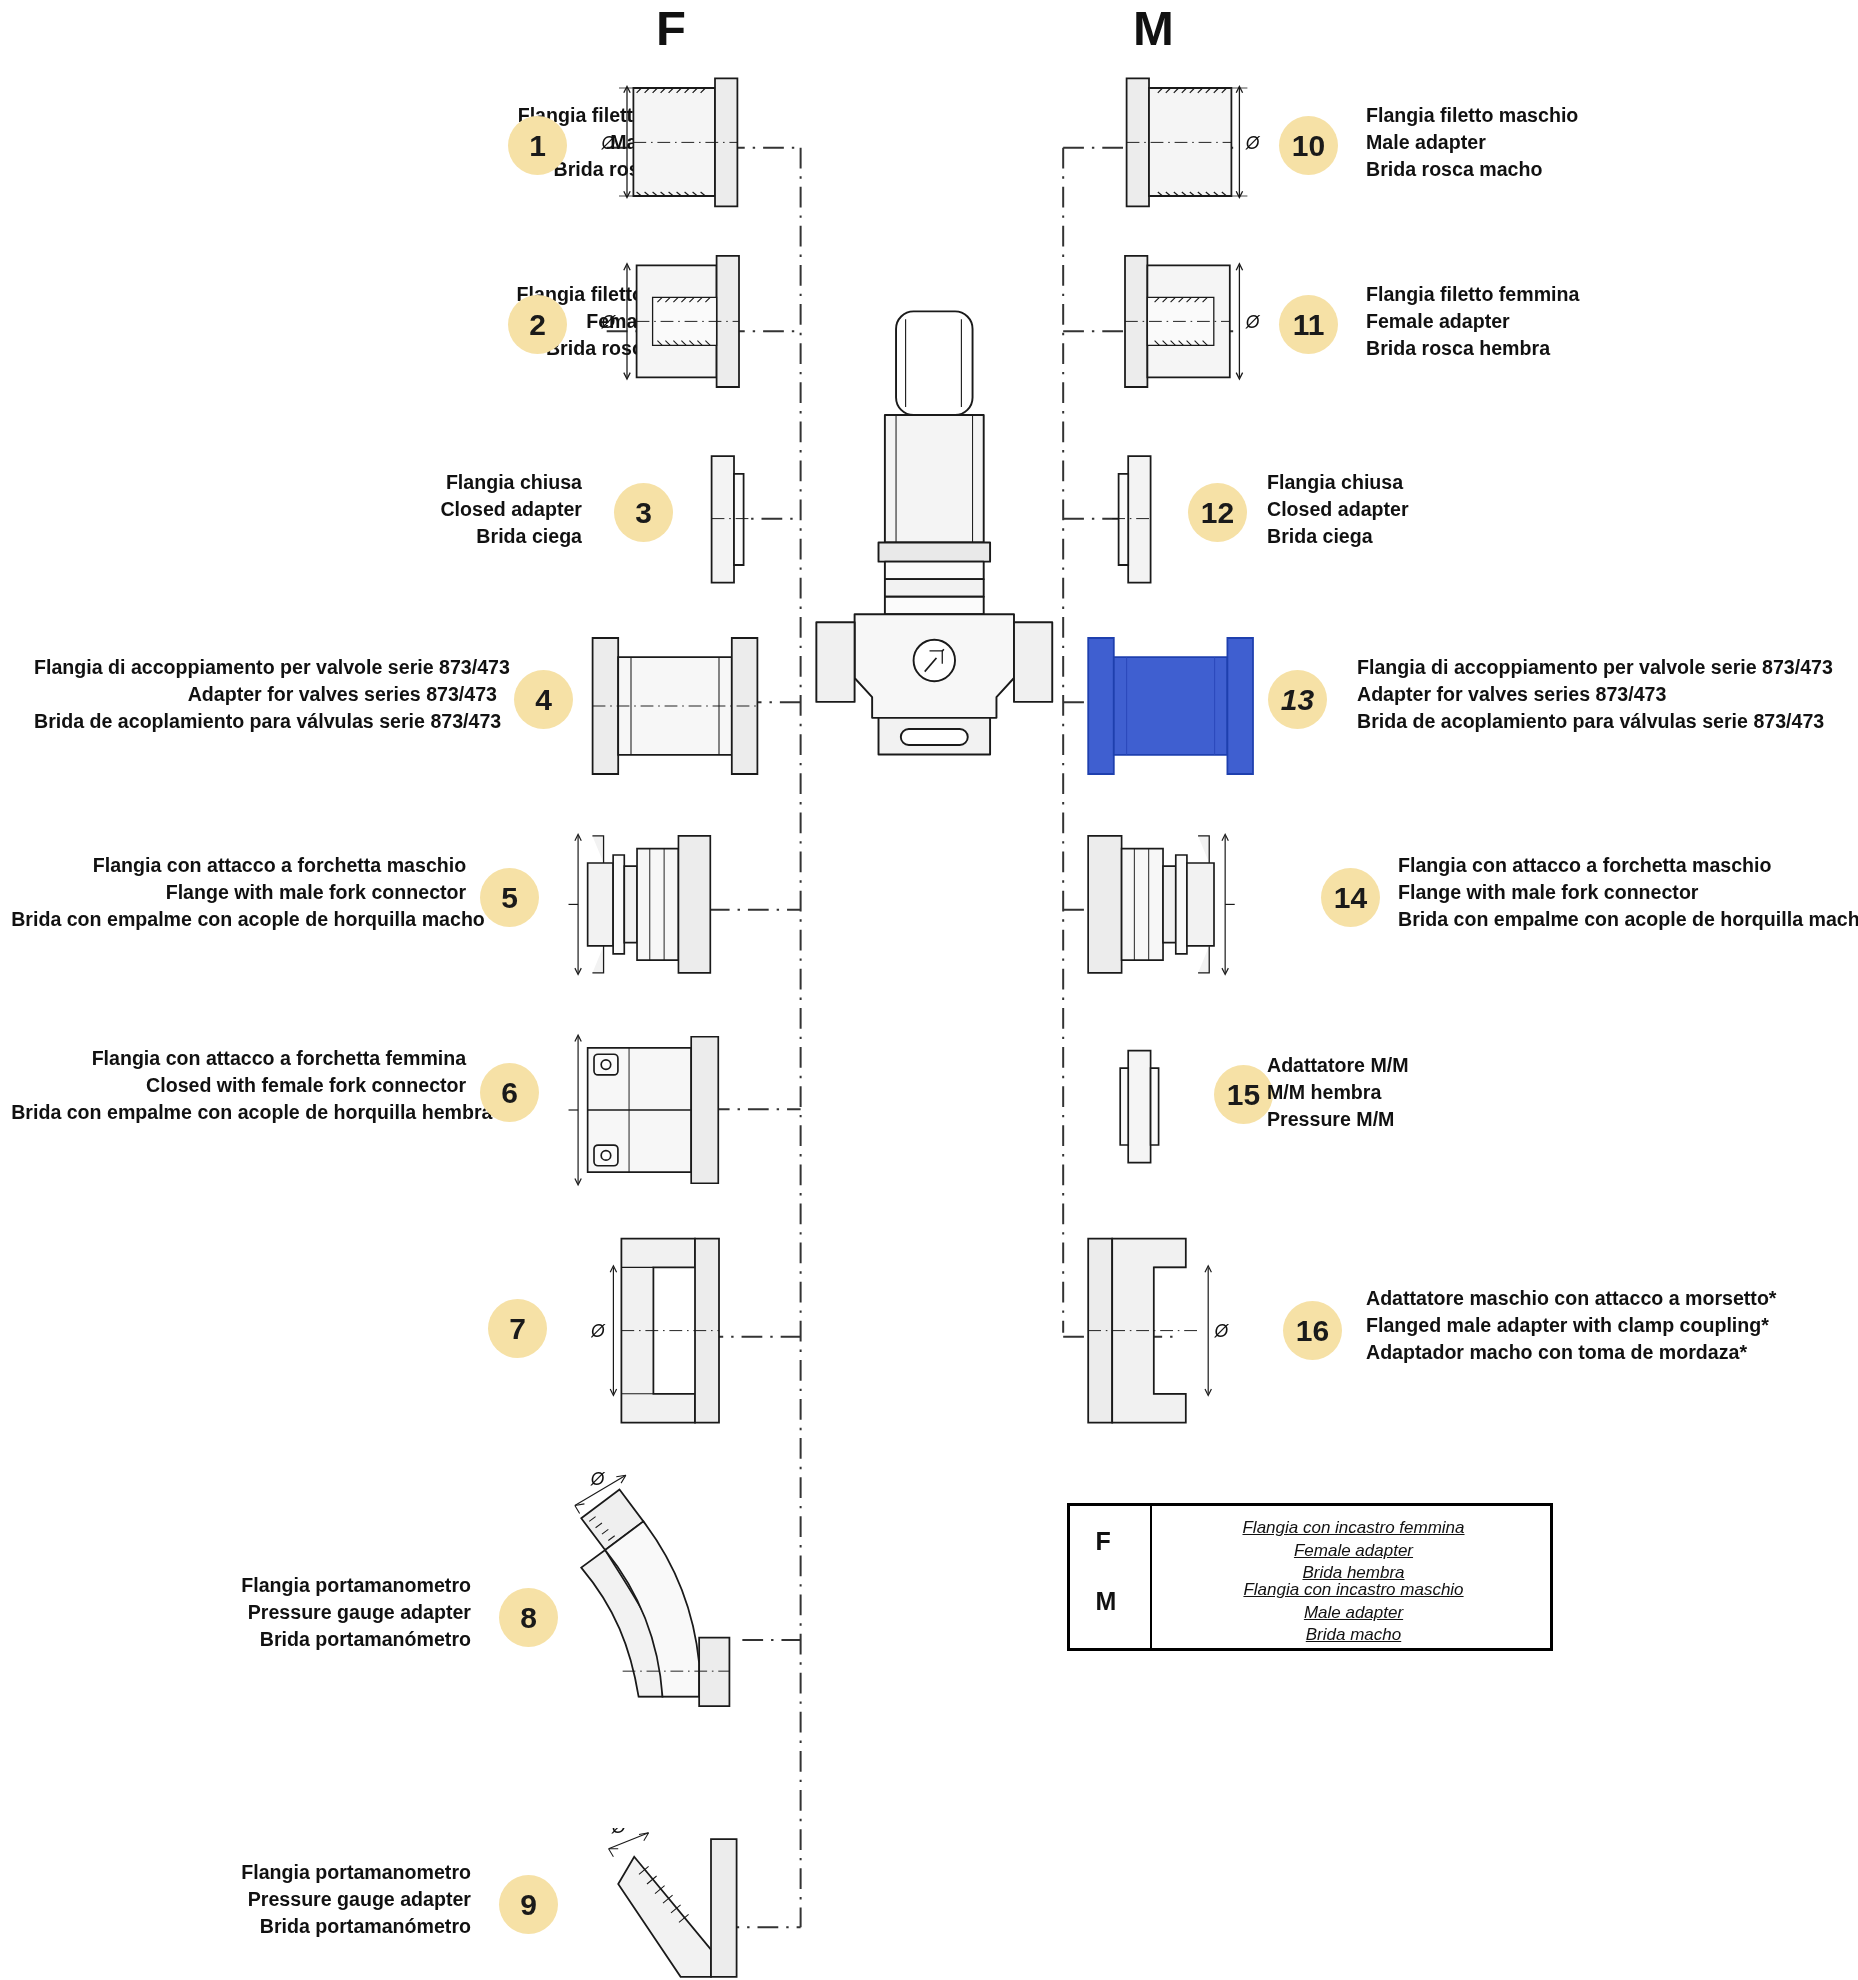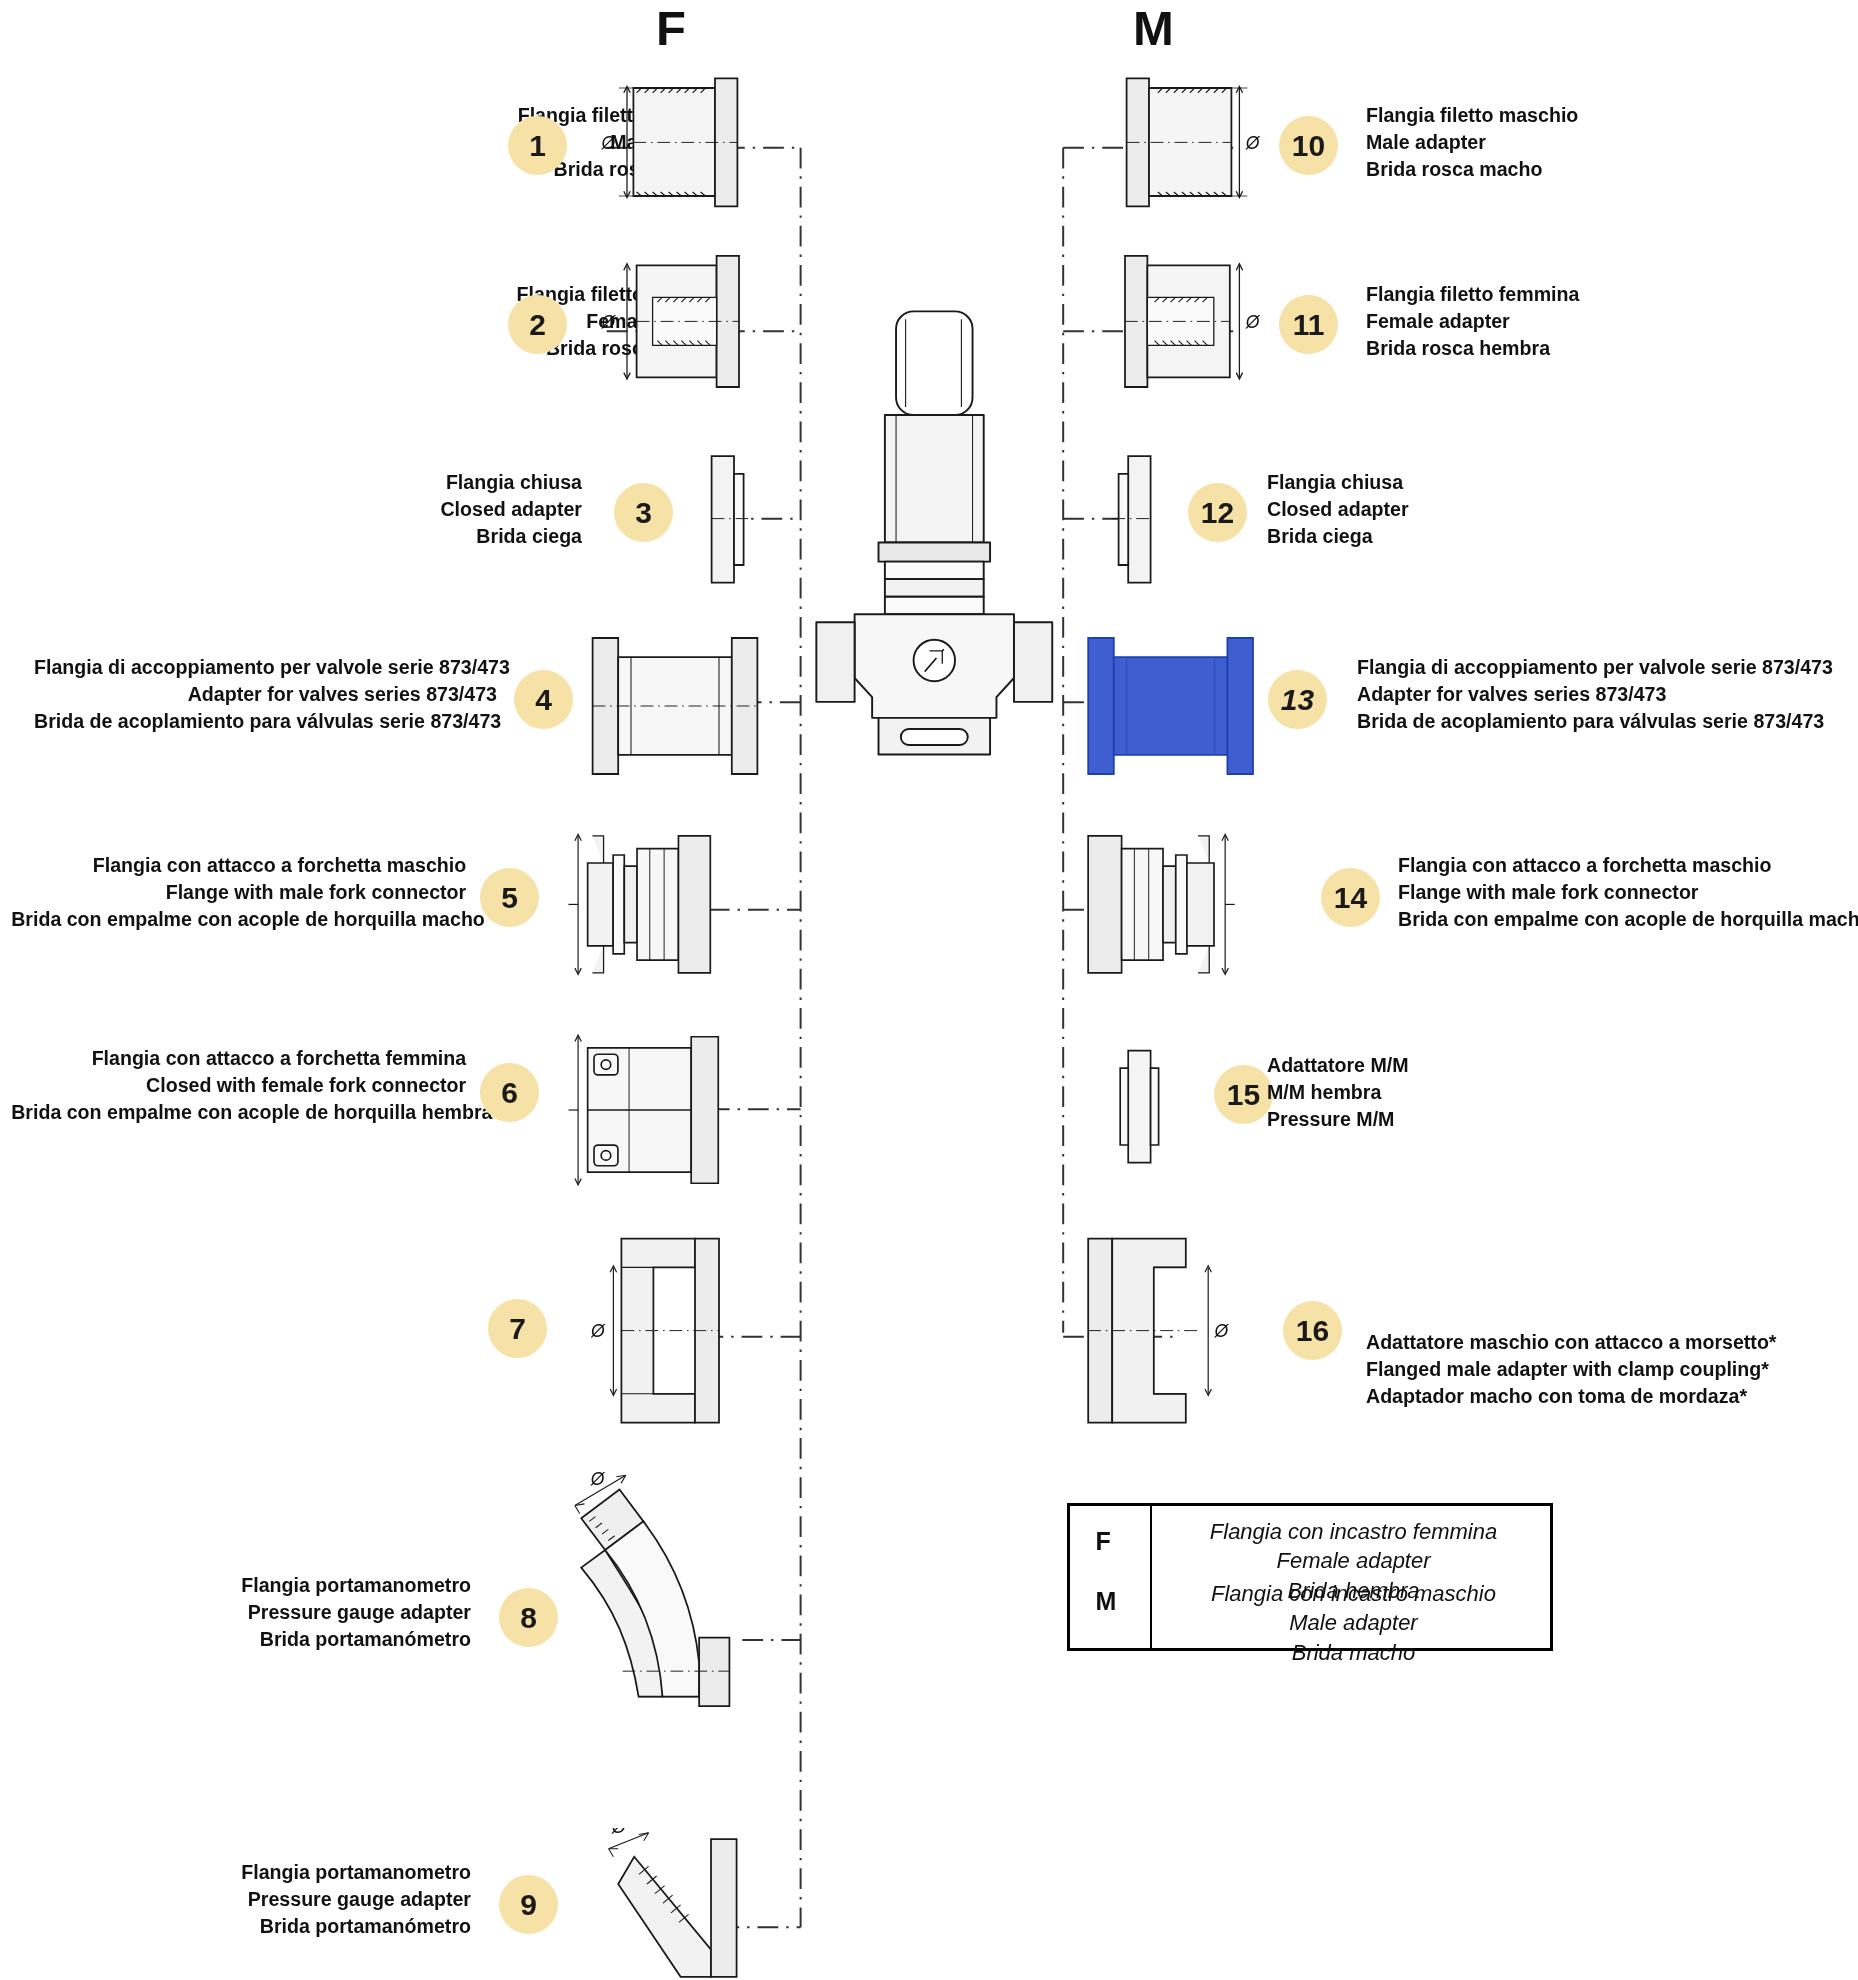--- a/index.html
+++ b/index.html
@@ -48,22 +48,22 @@
   }
   .legend .lsep{
     position:absolute;left:80px;top:0;width:2.4px;height:100%;background:#000;
   }
   .legend .lkey{
     position:absolute;font-size:25px;font-weight:bold;left:25.5px;
   }
   .legend .lkey.k1{top:21px;}
   .legend .lkey.k2{top:81px;}
   .legend .lgroup{
-    position:absolute;left:96px;font-style:italic;font-size:22px;
-    line-height:1.33;text-align:center;width:375px;
+    position:absolute;left:96px;font-style:italic;font-size:17px;
+    line-height:1.33;text-align:center;width:375px;text-decoration:underline;
   }
   .legend .lgroup.g1{top:11.2px;}
   .legend .lgroup.g2{top:73px;}
   .legend .lgroup .ln{display:block;}
 
   
   .valve{position:absolute;left:802px;top:303px;}
 </style>
 </head>
 <body>
@@ -439,21 +439,21 @@
       </g>
       <g stroke="#1a1a1a" stroke-width="1.5" fill="none">
         <path d="M164,48 L164,206"></path>
         <path d="M160,54 L164,46 L168,54"></path>
         <path d="M160,200 L164,208 L168,200"></path>
       </g>
       <text x="172" y="135" font-family="Liberation Sans, sans-serif" font-size="22" fill="#111" font-style="italic">Ø</text>
     </svg>
   </div>
   <div class="badge" style="left:1283px;top:1301px;">16</div>
-  <div class="label" style="left:1366px;top:1285px;margin-top:44px;">
+  <div class="label" style="left:1366px;top:1285px;">
     <span class="ln">Adattatore maschio con attacco a morsetto*</span>
     <span class="ln">Flanged male adapter with clamp coupling*</span>
     <span class="ln">Adaptador macho con toma de mordaza*</span>
   </div>
 
   <div class="label right-al" style="left:152px;top:1572px;width:319px;">
     <span class="ln">Flangia portamanometro</span>
     <span class="ln">Pressure gauge adapter</span>
     <span class="ln">Brida portamanómetro</span>
   </div>

